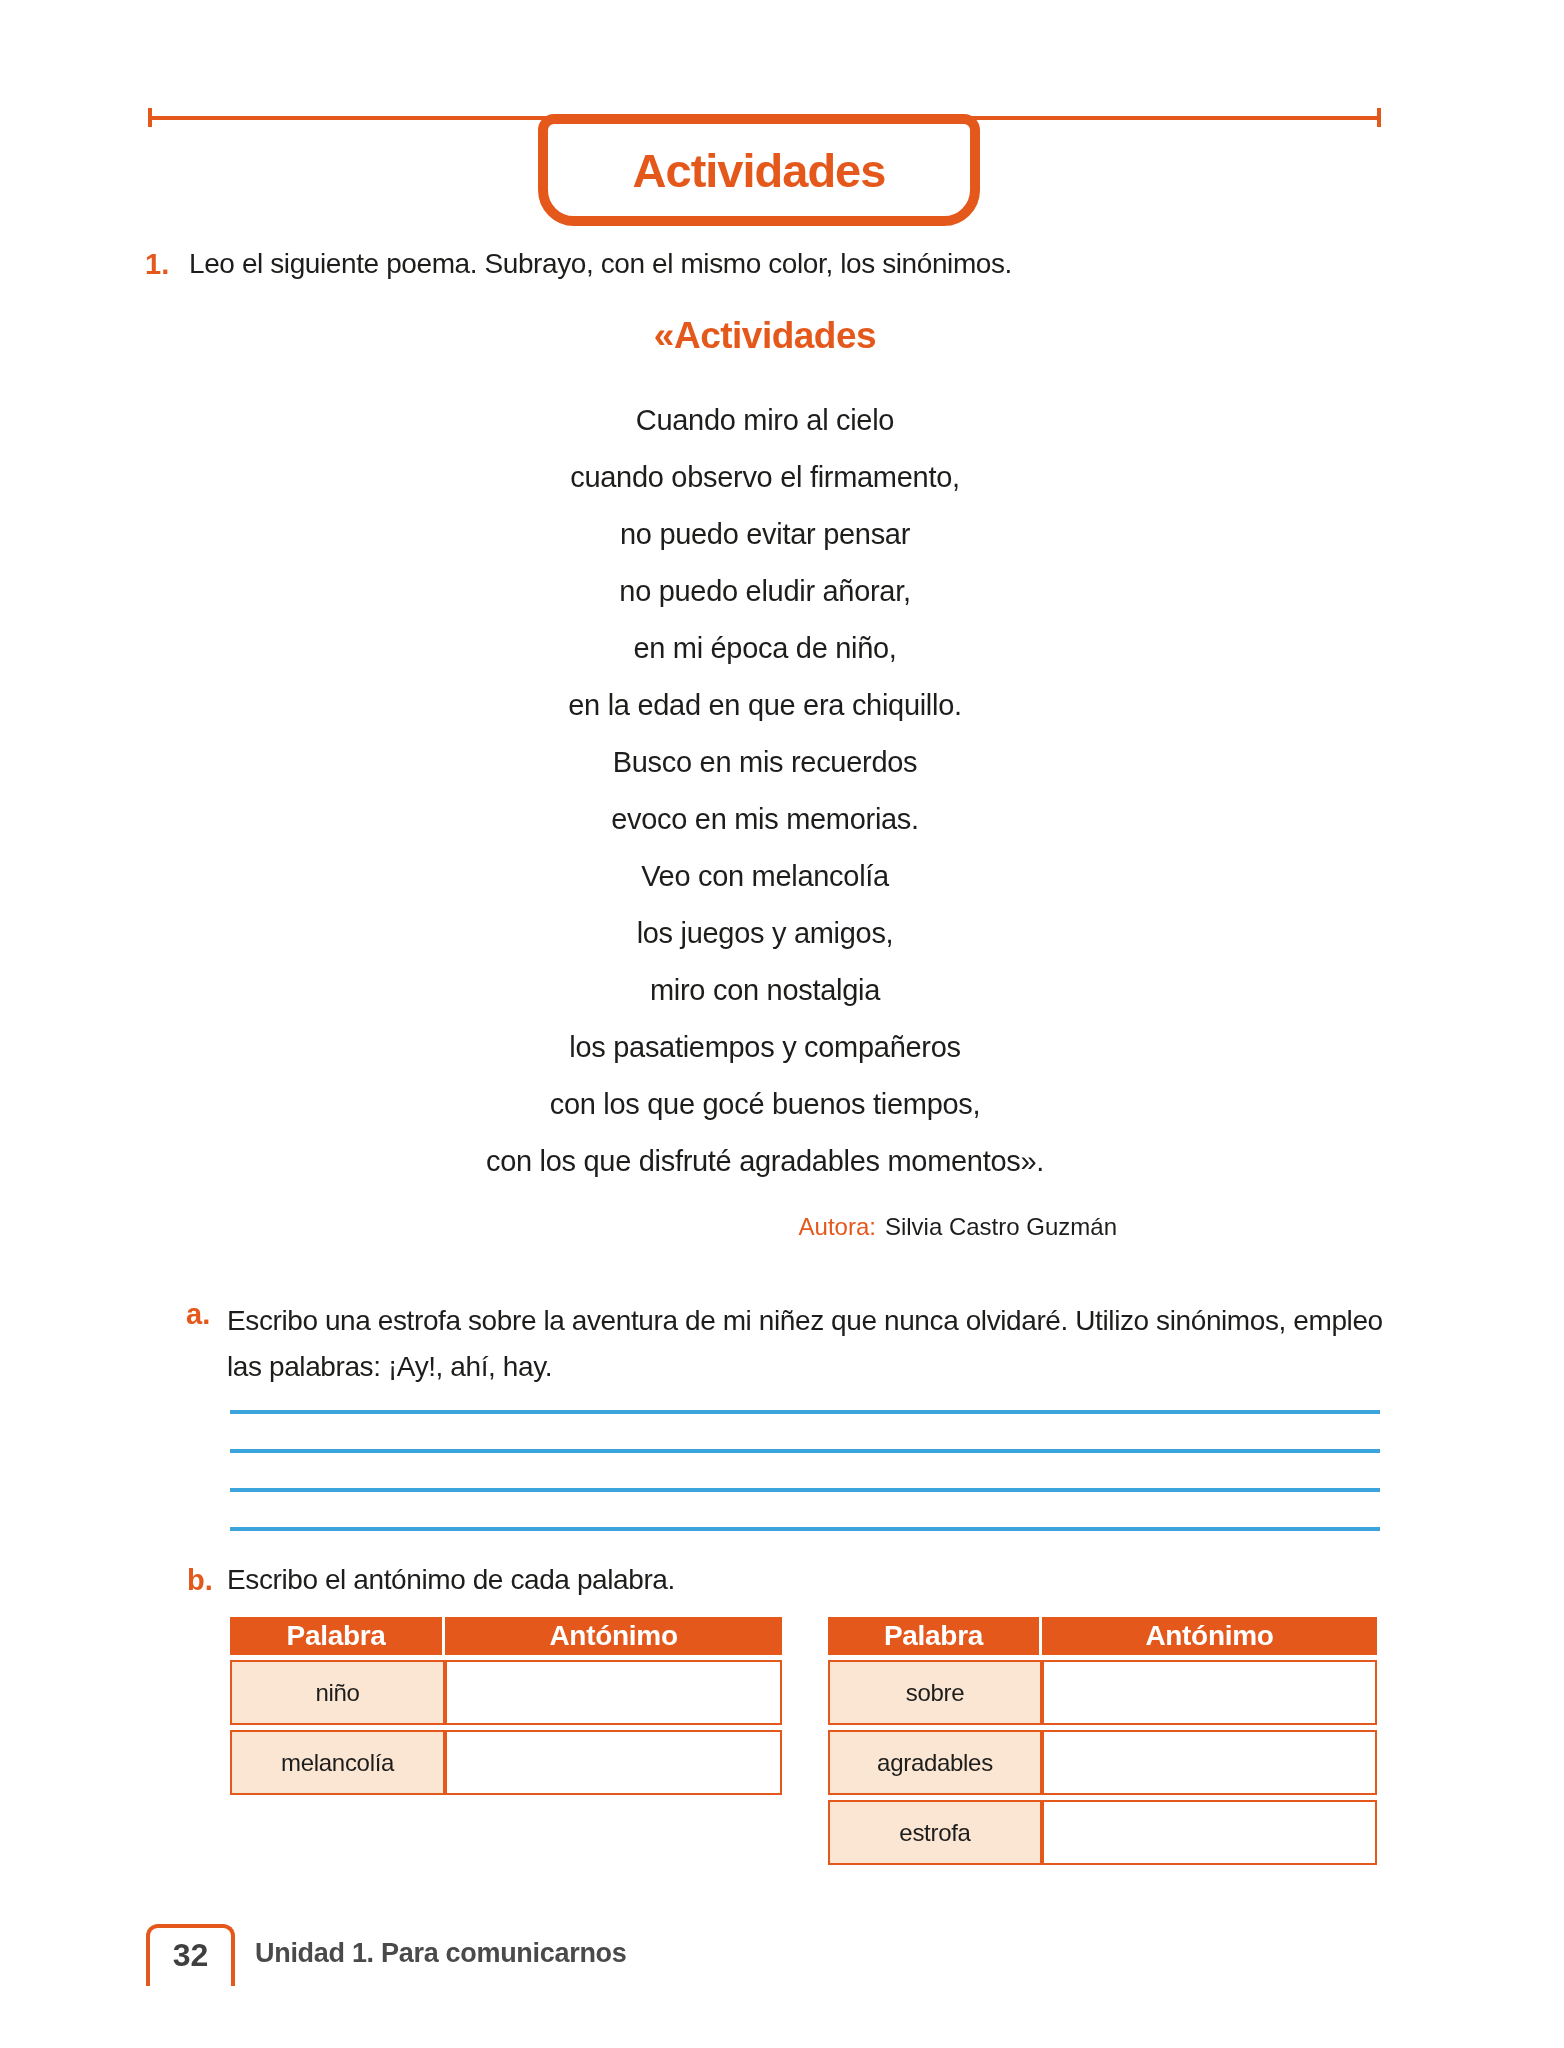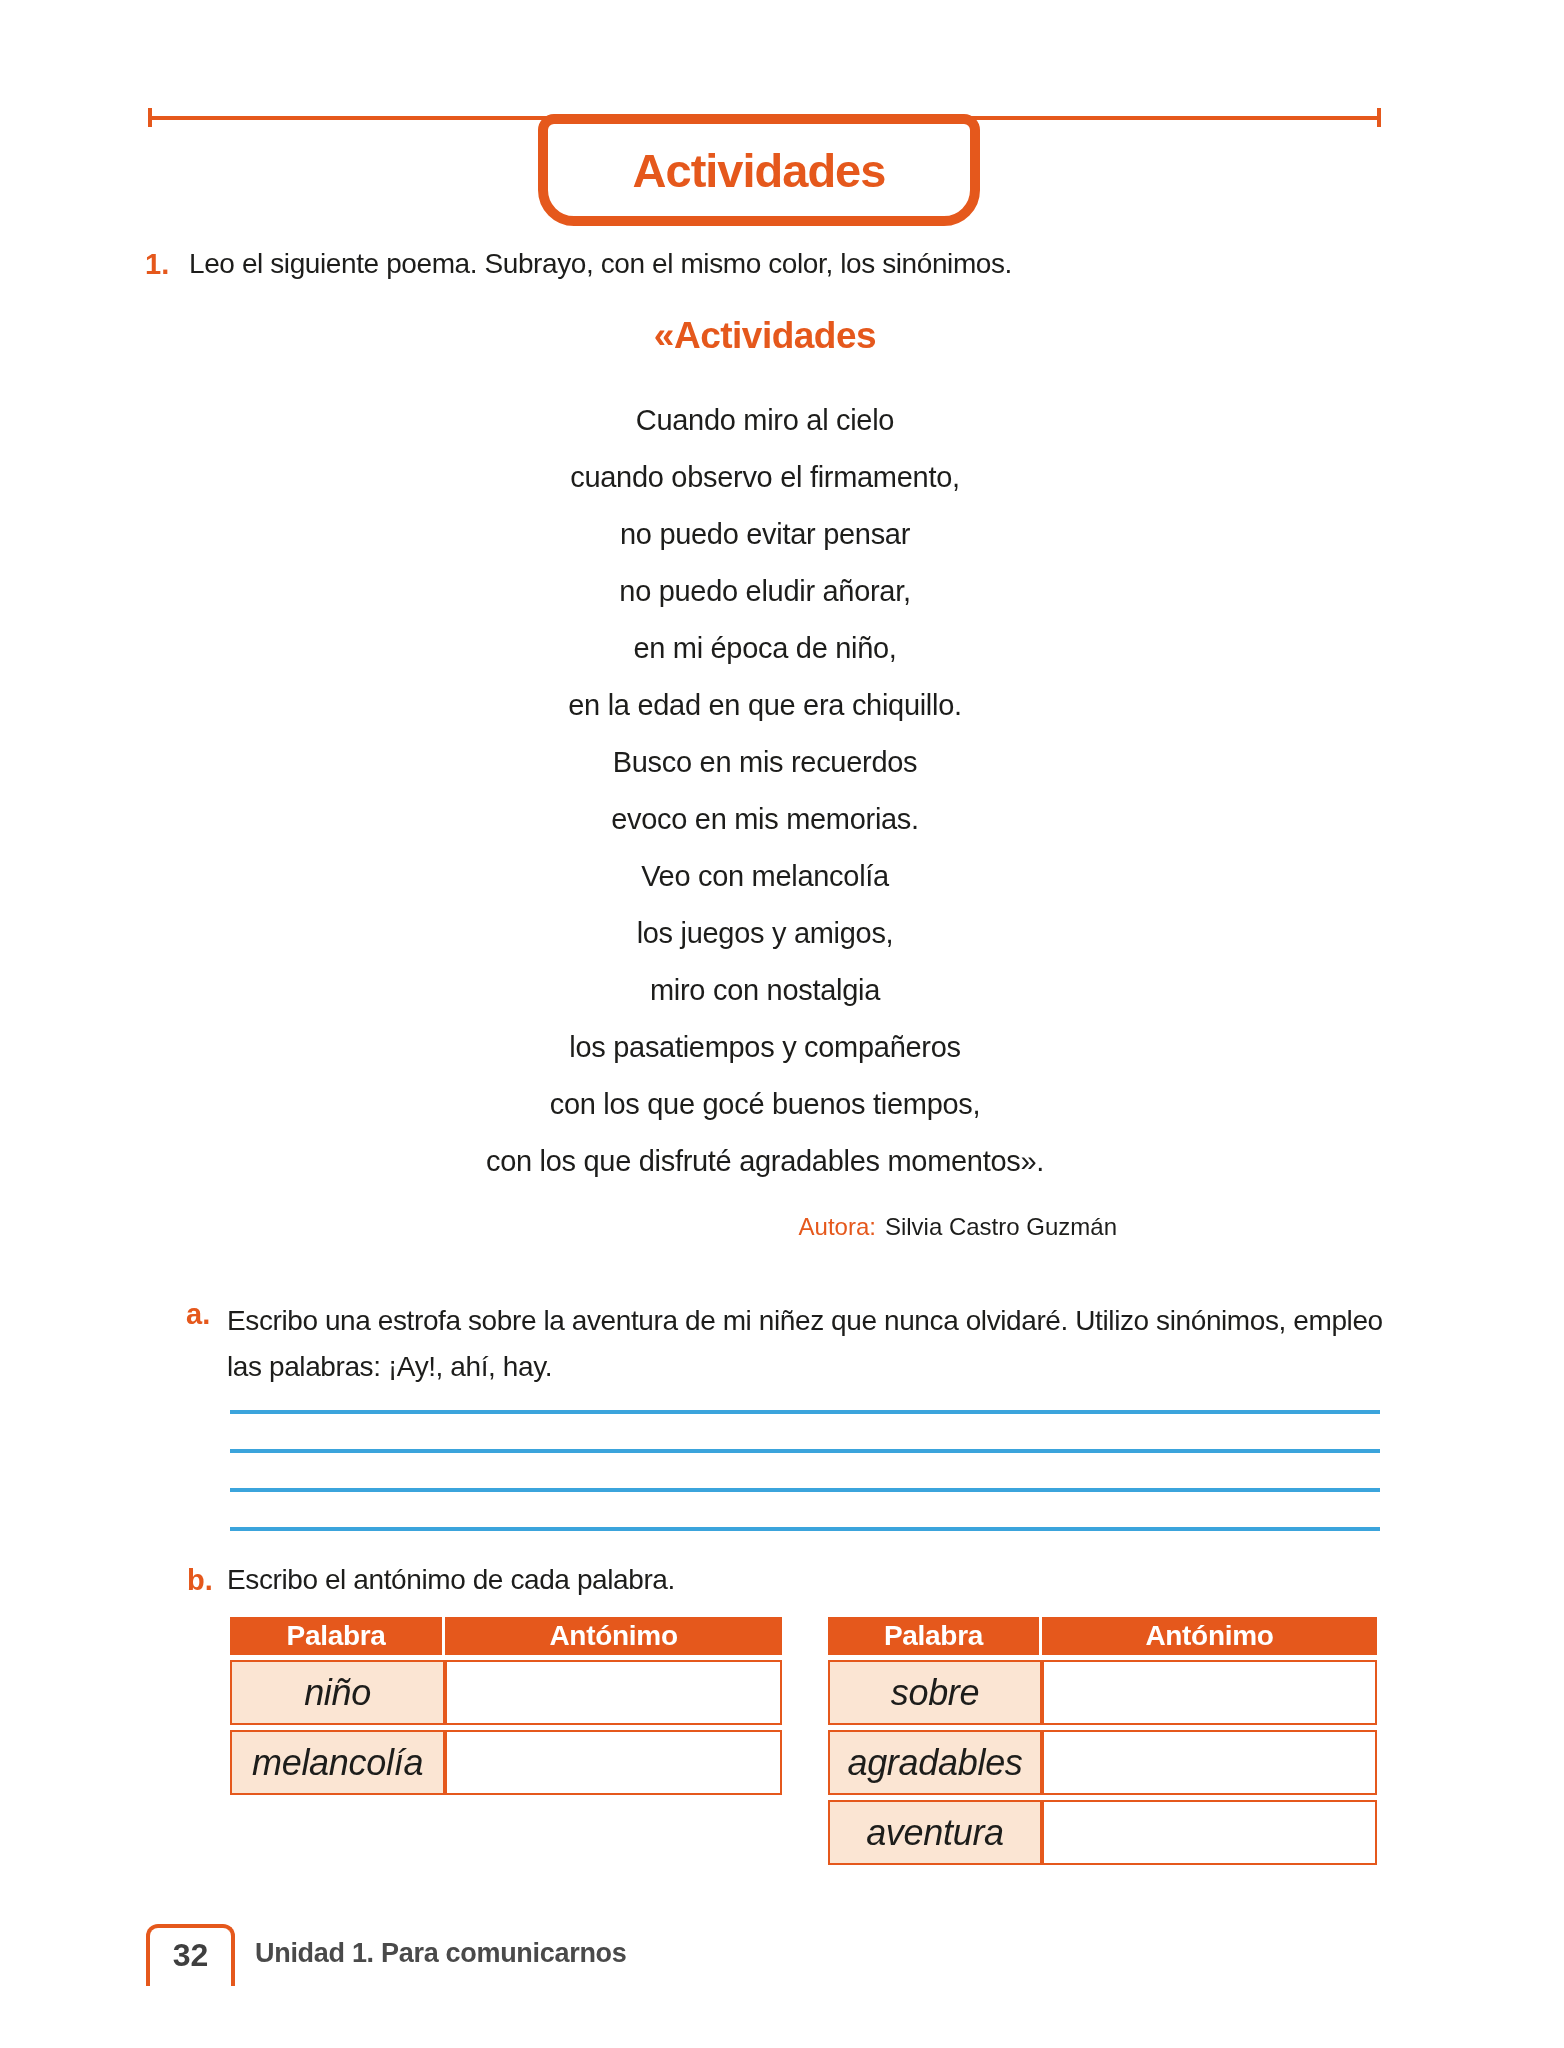--- a/index.html
+++ b/index.html
@@ -45,21 +45,21 @@
   .antonym-table{position:absolute;top:1612px;border-collapse:separate;border-spacing:0 5px;table-layout:fixed;}
   .tbl-left{left:230px;width:552px;}
   .tbl-right{left:828px;width:547px;}
   .antonym-table th{
     background:var(--orange);color:#fff;font-size:28px;font-weight:bold;height:38px;
     letter-spacing:-0.3px;padding:0;text-align:center;
   }
   .antonym-table th.col-word{border-right:3px solid #ffffff;}
   .antonym-table td{
     border:2px solid var(--orange);height:61px;padding:0;text-align:center;
-    font-size:36px;letter-spacing:-0.3px;color:var(--text);font-style:italic;
+    font-size:24px;letter-spacing:-0.3px;color:var(--text);
   }
   .antonym-table td.cell-word{background:var(--peach);}
   .antonym-table td.cell-ant{background:#ffffff;}
   .col-w1{width:214px;} .col-w2{width:335px;}
   
   .page-badge{
     position:absolute;left:146px;top:1924px;width:89px;height:62px;box-sizing:border-box;
     border:4px solid var(--orange);border-bottom:none;border-radius:12px 12px 0 0;
     display:flex;justify-content:center;align-items:flex-start;padding-top:9px;background:#fff;
   }
@@ -173,21 +173,21 @@
           <td class="cell-word">sobre</td>
           <td class="cell-ant"></td>
         </tr>
 
         <tr>
           <td class="cell-word">agradables</td>
           <td class="cell-ant"></td>
         </tr>
 
         <tr>
-          <td class="cell-word">aventura</td>
+          <td class="cell-word">estrofa</td>
           <td class="cell-ant"></td>
         </tr>
       </tbody>
   </table>
 
   <div class="page-badge">
     <span>32</span>
   </div>
   <div class="footer-label">Unidad 1. Para comunicarnos</div>
 

